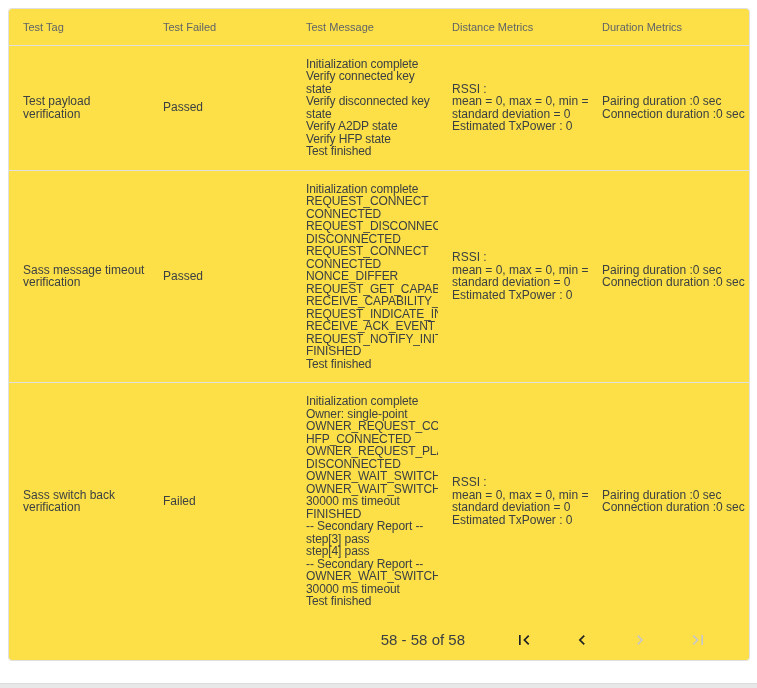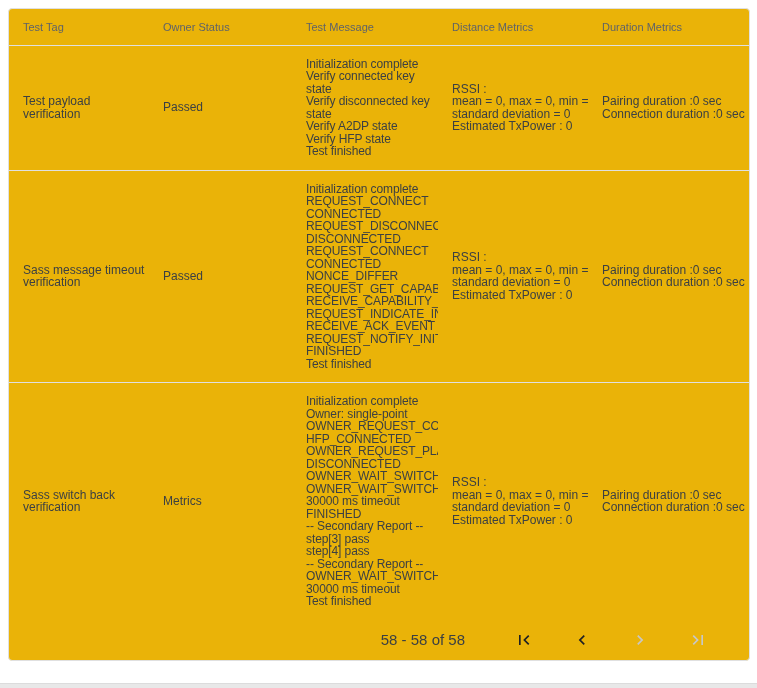--- a/index.html
+++ b/index.html
@@ -14,21 +14,21 @@
   .page { padding: 8px 7px 0 8px; }
   .page-title {
     font-size: 13px; line-height: 16px;
     color: #202124;
     margin: 0 0 18px 1px;
   }
   .card {
     width: 742px;
     border: 1px solid #e0e0e0;
     border-radius: 4px;
-    background: #eab308;
+    background: #fde047;
     overflow: hidden;
   }
   table.results {
     border-collapse: collapse;
     table-layout: fixed;
     width: 740px;
   }
   th, td {
     padding: 0;
     margin: 0;
@@ -103,21 +103,21 @@
         <col style="width:146px">
         <col style="width:150px">
         <col style="width:161px">
       </colgroup>
       <thead>
         <tr>
           <th>
               <div class="hpad">Test Tag</div>
             </th>
           <th>
-              <div class="hpad">Owner Status</div>
+              <div class="hpad">Test Failed</div>
             </th>
           <th>
               <div class="hpad">Test Message</div>
             </th>
           <th>
               <div class="hpad">Distance Metrics</div>
             </th>
           <th>
               <div class="hpad">Duration Metrics</div>
             </th>
@@ -183,21 +183,21 @@
           <td class="c-dur">
               <div class="cellc">Pairing duration :0 sec
 Connection duration :0 sec</div>
             </td>
         </tr>
         <tr>
           <td class="c-tag">
               <div class="cellc">Sass switch back verification</div>
             </td>
           <td class="c-stat">
-              <div class="cellc">Metrics</div>
+              <div class="cellc">Failed</div>
             </td>
           <td class="c-msg">
               <div class="cellc">Initialization complete
 Owner: single-point
 OWNER_REQUEST_CONNECT
 HFP_CONNECTED
 OWNER_REQUEST_PLAY_MED
 DISCONNECTED
 OWNER_WAIT_SWITCH_BACK
 OWNER_WAIT_SWITCH_BACK

